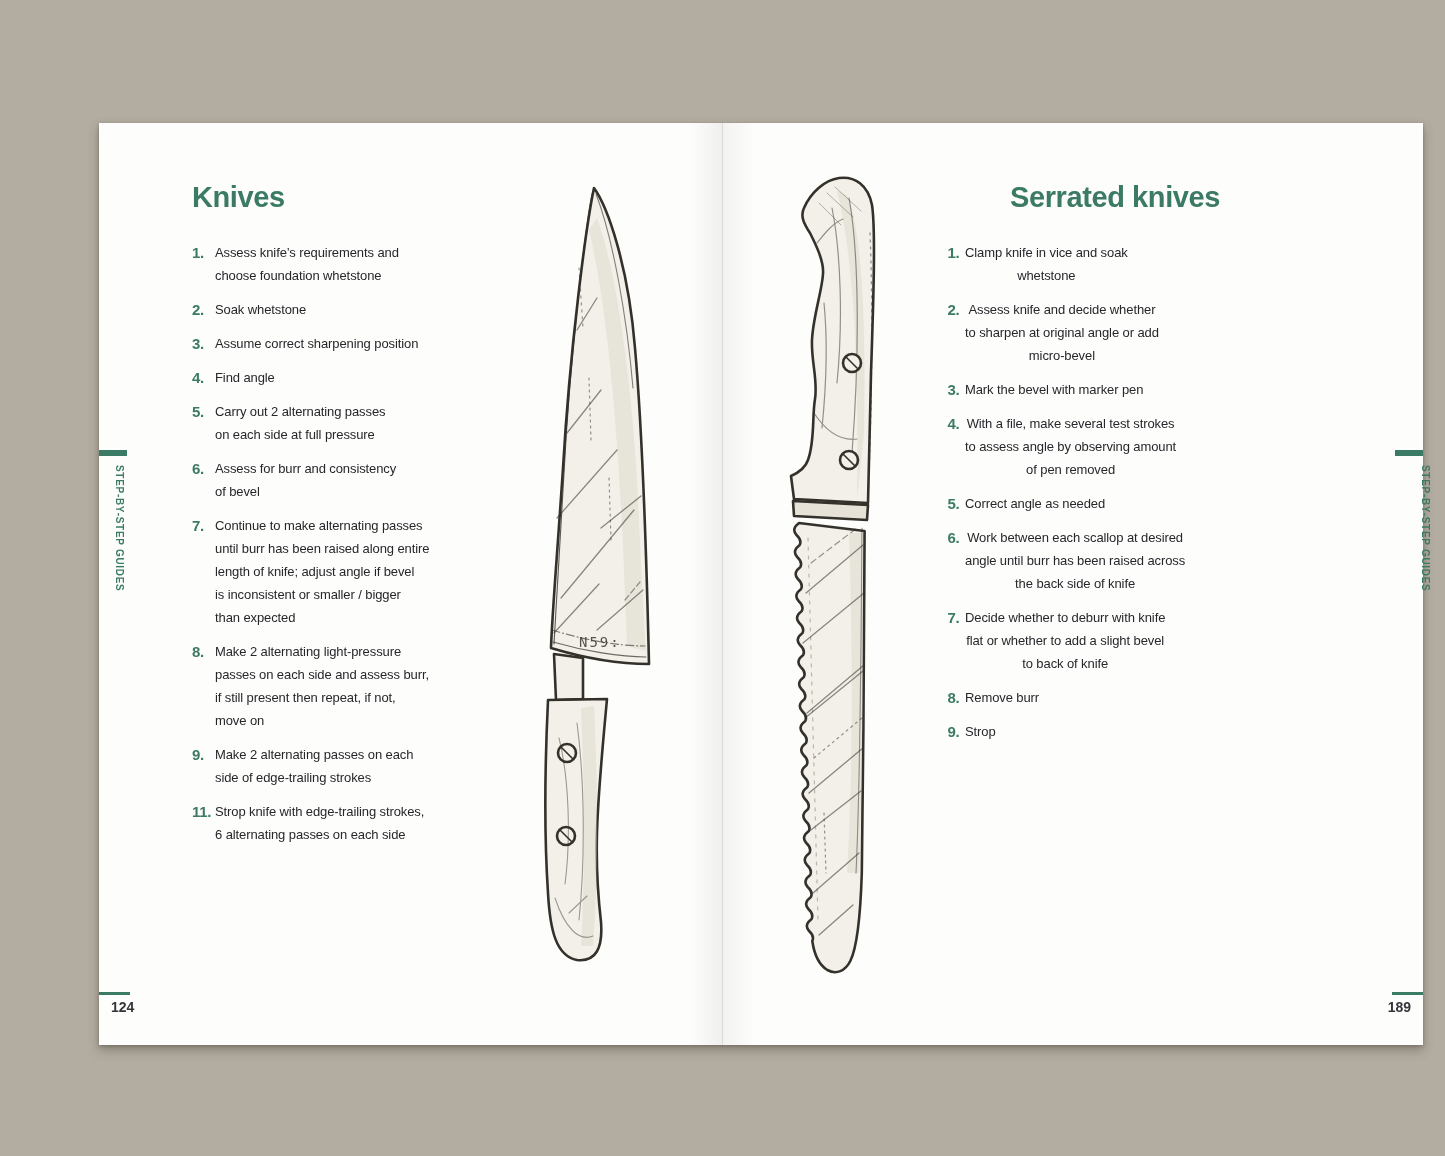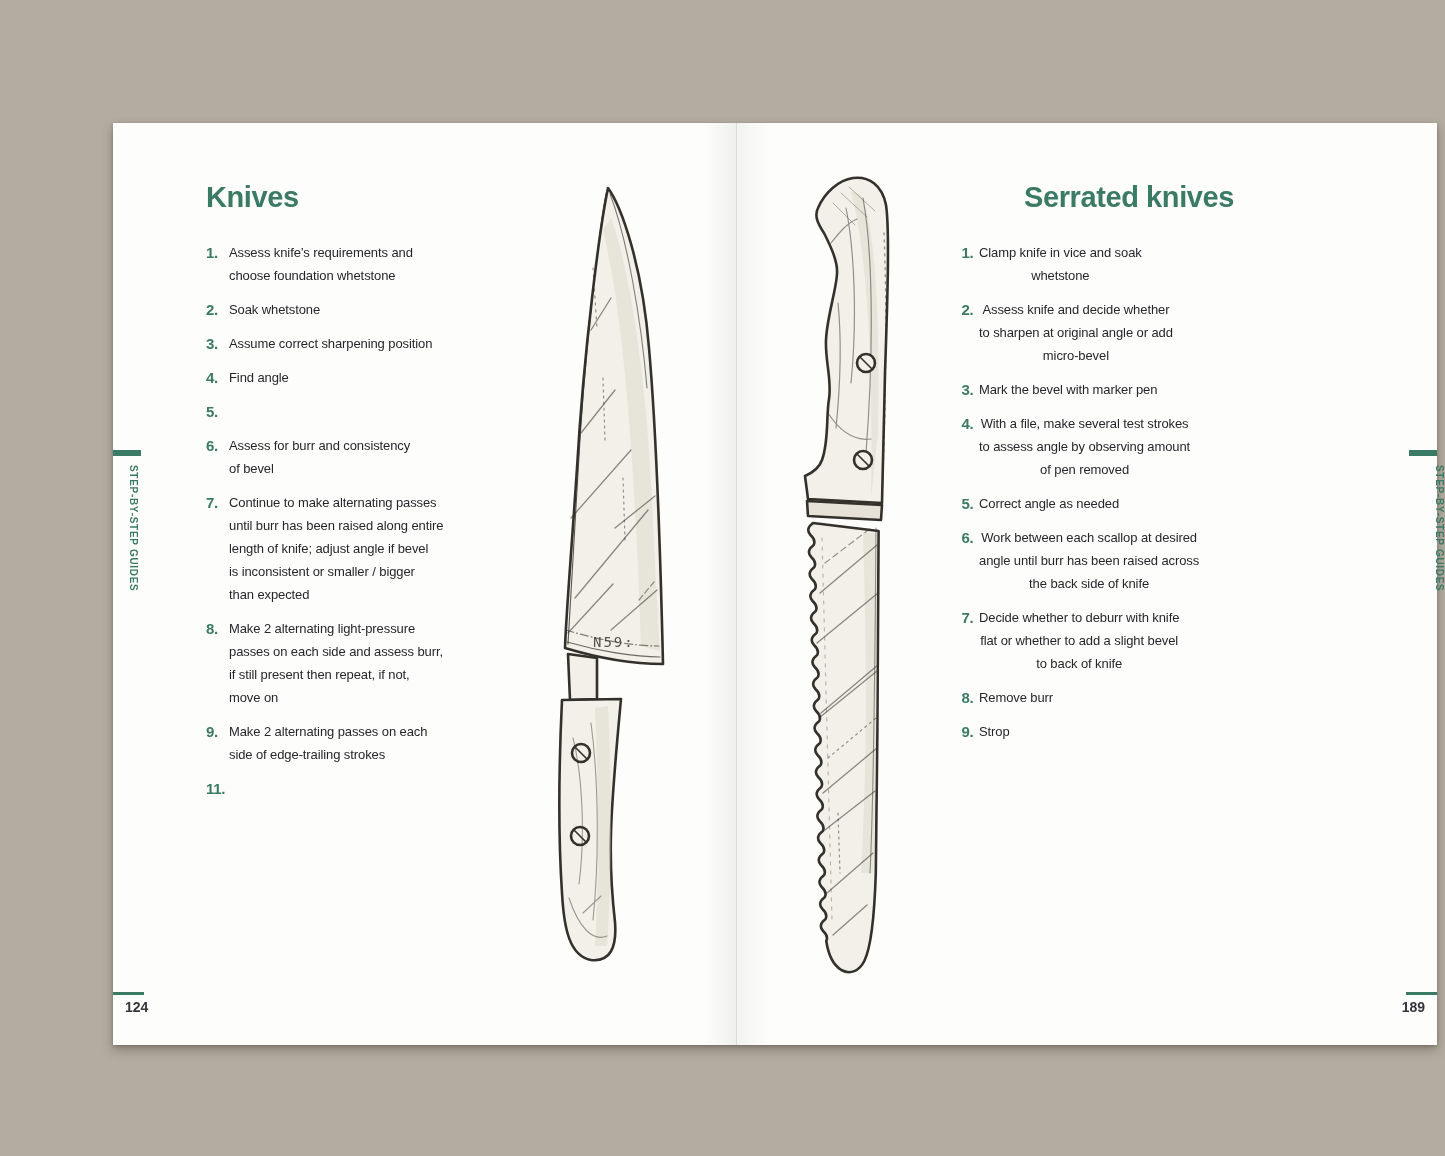--- a/index.html
+++ b/index.html
@@ -7,21 +7,20 @@
     width: 1445px; height: 1156px;
     background: #b3aca1;
     font-family: "Liberation Sans", sans-serif;
     overflow: hidden;
   }
   .spread {
     position: absolute; left: 99px; top: 123px;
     width: 1324px; height: 922px;
     background: #fdfdfc;
     box-shadow: 0 5px 10px rgba(72,66,56,.42), 0 1px 3px rgba(72,66,56,.35);
-    margin-left: 14px;
   }
   .page { position: absolute; top: 0; height: 100%; width: 622px; }
   .page-left  { left: 0; }
   .page-right { left: 638px; text-align: center; }
 
   .gutter-line {
     position: absolute; left: 623px; top: 0; width: 1px; height: 100%;
     background: #dbdad6;
   }
   .gutter-shade-l {
@@ -125,20 +124,22 @@
         <li class="step">
             <span class="step-num">3.</span>
             <span class="step-text">Assume correct sharpening position</span>
           </li>
         <li class="step">
             <span class="step-num">4.</span>
             <span class="step-text">Find angle</span>
           </li>
         <li class="step">
             <span class="step-num">5.</span>
+            <span class="step-text">Carry out 2 alternating passes
+on each side at full pressure</span>
           </li>
         <li class="step">
             <span class="step-num">6.</span>
             <span class="step-text">Assess for burr and consistency
 of bevel</span>
           </li>
         <li class="step">
             <span class="step-num">7.</span>
             <span class="step-text">Continue to make alternating passes
 until burr has been raised along entire
@@ -153,20 +154,22 @@
 if still present then repeat, if not,
 move on</span>
           </li>
         <li class="step">
             <span class="step-num">9.</span>
             <span class="step-text">Make 2 alternating passes on each
 side of edge-trailing strokes</span>
           </li>
         <li class="step">
             <span class="step-num">11.</span>
+            <span class="step-text">Strop knife with edge-trailing strokes,
+6 alternating passes on each side</span>
           </li>
       </ol>
     </div>
 
     <div class="knife knife-left">
       <svg viewBox="0 0 120 800" xmlns="http://www.w3.org/2000/svg">
 
         <path class="fillp" d="M 55 10 C 47 48 31 170 24 290 C 18 380 13 438 12 470 C 45 480 82 486 110 486 C 108 400 104 260 96 170 C 89 85 68 28 55 10 Z"></path>
         <path class="wash" d="M 58 40 C 80 100 94 220 99 320 C 102 390 105 445 107 473 L 88 468 C 84 350 76 160 50 52 Z"></path>
 

